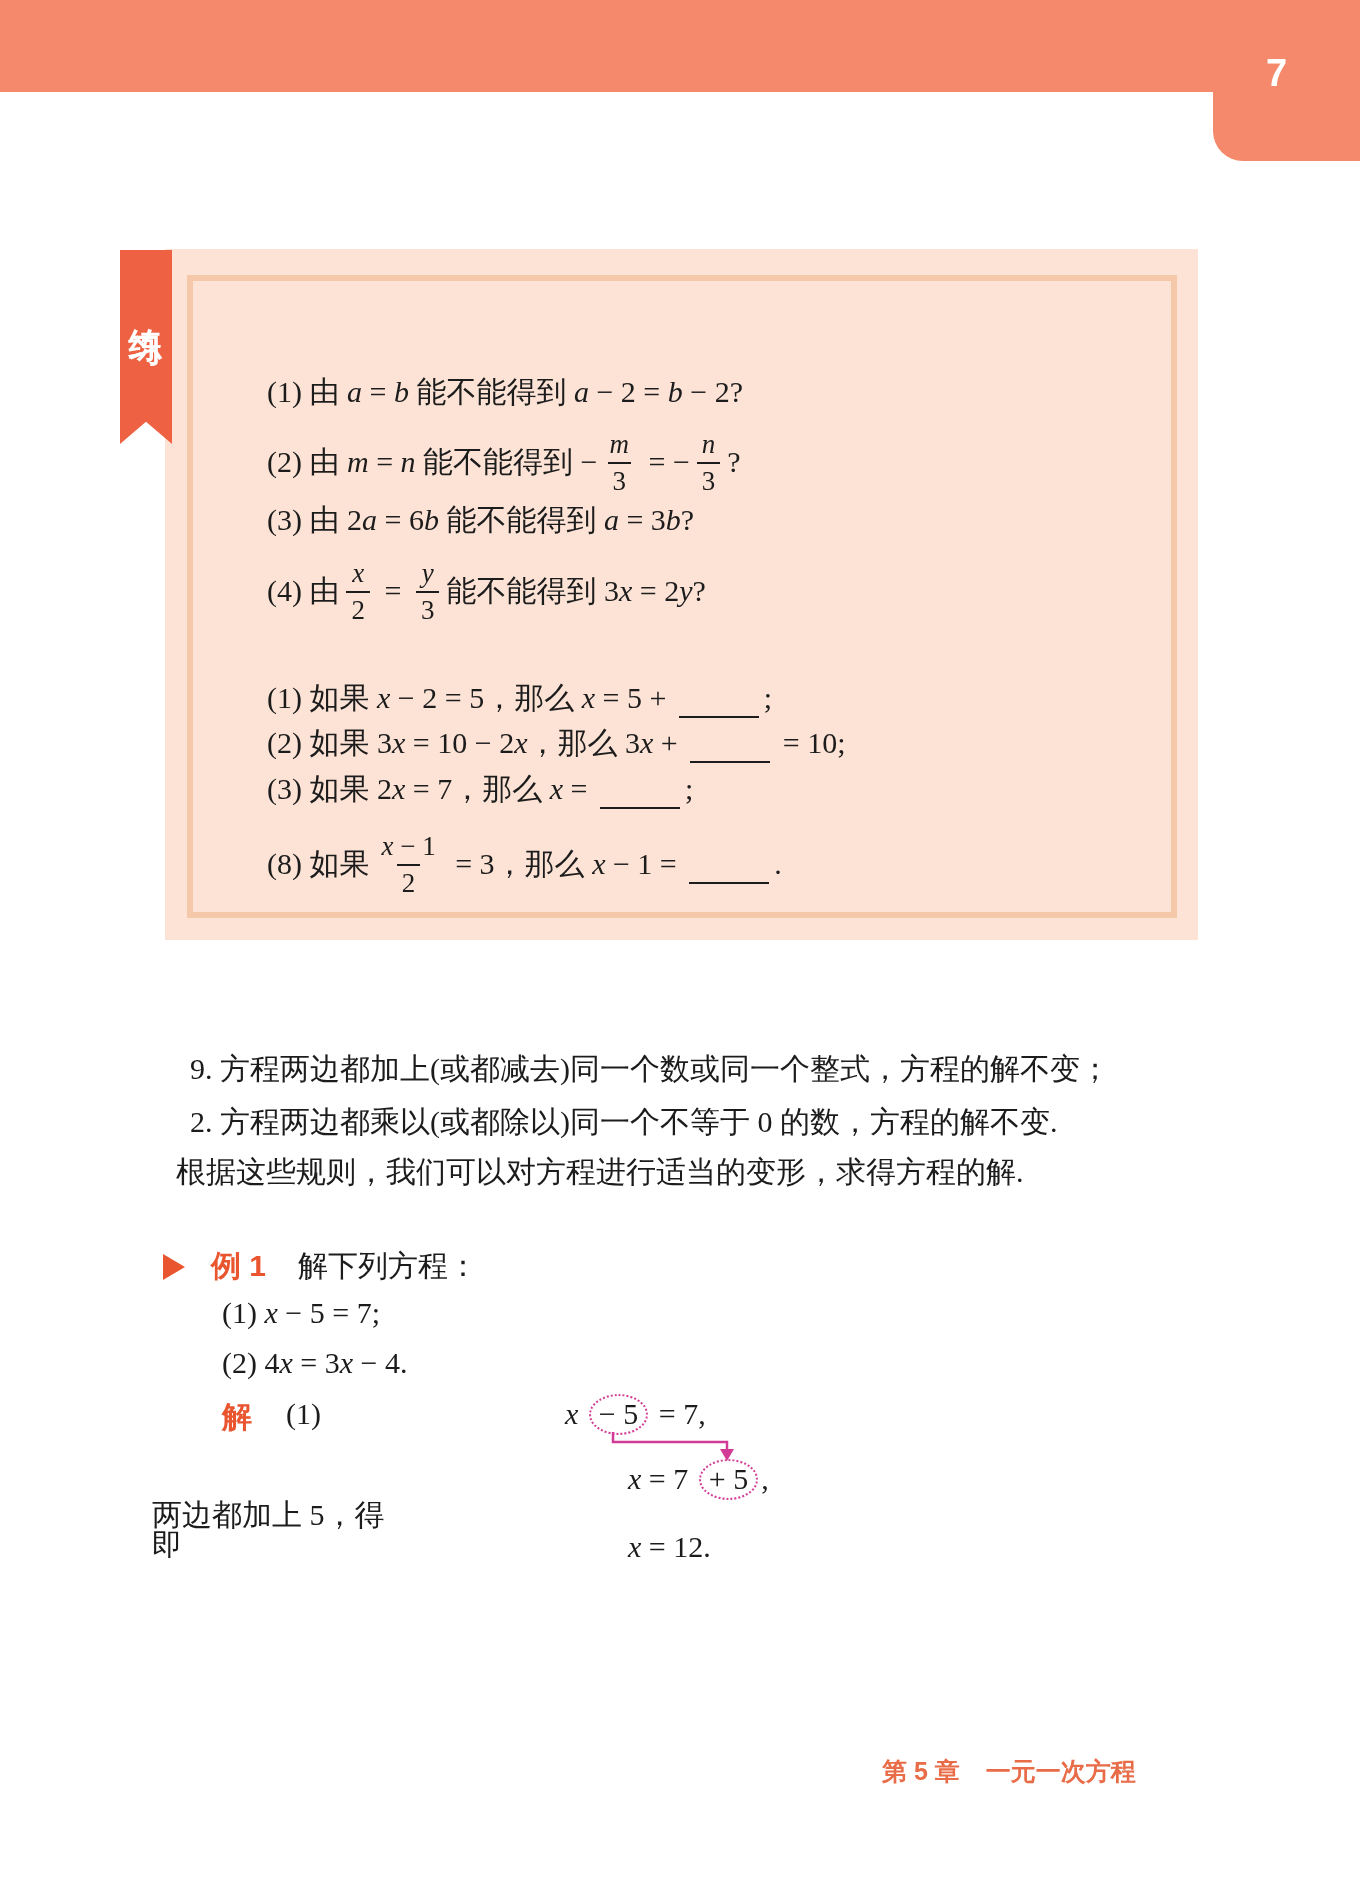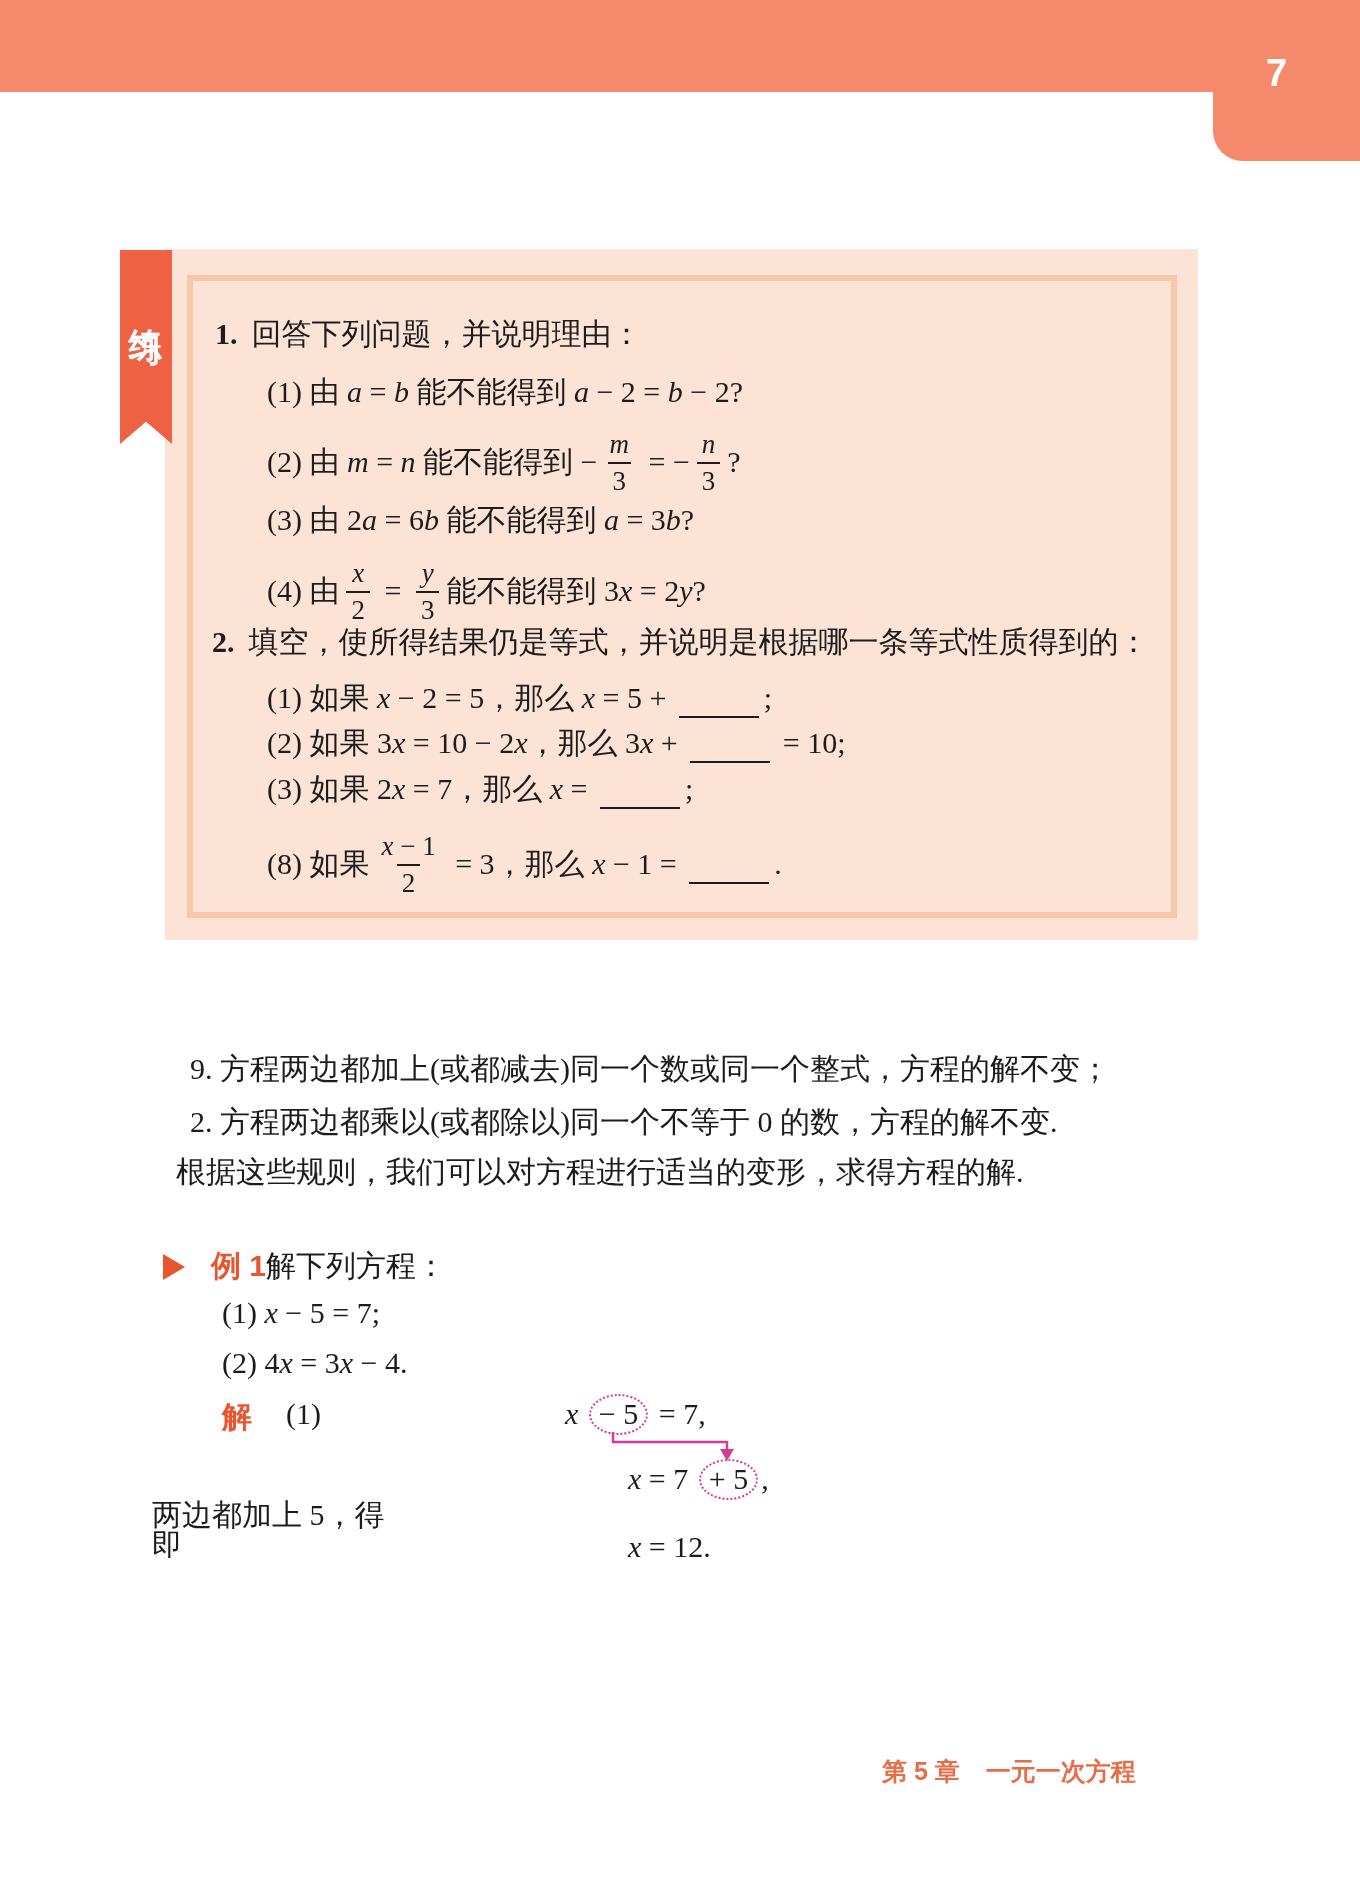--- a/index.html
+++ b/index.html
@@ -40,21 +40,21 @@
   .frac .den{border-top:2px solid var(--ink);padding:4px 5px 0;}
 
   .blank{display:inline-block;width:80px;height:24px;border-bottom:2.5px solid var(--ink);
          vertical-align:-10px;margin:0 5px;}
 
   
   .ex-head{display:flex;align-items:center;}
   .tri{width:0;height:0;border-left:22px solid var(--accent);
        border-top:13px solid transparent;border-bottom:13px solid transparent;margin-right:26px;}
   .ex-label{color:var(--accent);font-family:"Liberation Sans","DejaVu Sans",sans-serif;
-            font-weight:700;font-size:30px;}
+            font-weight:700;font-size:30px;margin-right:32px;}
   .sol-label{color:var(--accent);font-family:"Liberation Sans","DejaVu Sans",sans-serif;
              font-weight:700;font-size:30px;}
   .circ{border:2.5px dotted var(--magenta);border-radius:50%;padding:1px 8px 3px;margin:0 3px;}
   .arrow-svg{position:absolute;left:580px;top:1432px;}
 
   .footer{position:absolute;left:882px;top:1755px;color:var(--footer);
           font-family:Liberation Sans, sans-serif;font-weight:700;font-size:25px;}
   .footer .gap{display:inline-block;width:26px;}
 </style>
 </head>
@@ -68,23 +68,20 @@
   </div>
 
   <div class="pbox">
     <div class="pbox-border"></div>
   </div>
 
   <div class="ribbon">
     <span style="writing-mode:vertical-rl;letter-spacing:10px;">练习</span>
   </div>
 
-  <div class="abs t30" style="left:215px;top:317px">
-    <b class="qnum">1.</b><span>回答下列问题，并说明理由：</span>
-  </div>
   <div class="abs t30" style="left:267px;top:375px">(1) 由 <i>a</i> = <i>b</i> 能不能得到 <i>a</i> − 2 = <i>b</i> − 2?</div>
   <div class="abs t30" style="left:267px;top:433px">
     <span>(2) 由 <i>m</i> = <i>n</i> 能不能得到 −</span><span class="frac">
         <span class="num"><i>m</i></span>
         <span class="den">3</span>
       </span><span> = −</span><span class="frac">
         <span class="num"><i>n</i></span>
         <span class="den">3</span>
       </span><span>?</span>
   </div>
@@ -92,23 +89,20 @@
   <div class="abs t30" style="left:267px;top:562px">
     <span>(4) 由</span><span class="frac">
         <span class="num"><i>x</i></span>
         <span class="den">2</span>
       </span><span> = </span><span class="frac">
         <span class="num"><i>y</i></span>
         <span class="den">3</span>
       </span><span>能不能得到 3<i>x</i> = 2<i>y</i>?</span>
   </div>
 
-  <div class="abs t30" style="left:212px;top:625px">
-    <b class="qnum">2.</b><span>填空，使所得结果仍是等式，并说明是根据哪一条等式性质得到的：</span>
-  </div>
   <div class="abs t30" style="left:267px;top:681px">
     <span>(1) 如果 <i>x</i> − 2 = 5，那么 <i>x</i> = 5 + </span><span class="blank"></span><span>;</span>
   </div>
   <div class="abs t30" style="left:267px;top:726px">
     <span>(2) 如果 3<i>x</i> = 10 − 2<i>x</i>，那么 3<i>x</i> + </span><span class="blank"></span><span> = 10;</span>
   </div>
   <div class="abs t30" style="left:267px;top:772px">
     <span>(3) 如果 2<i>x</i> = 7，那么 <i>x</i> = </span><span class="blank"></span><span>;</span>
   </div>
   <div class="abs t30" style="left:267px;top:835px">

